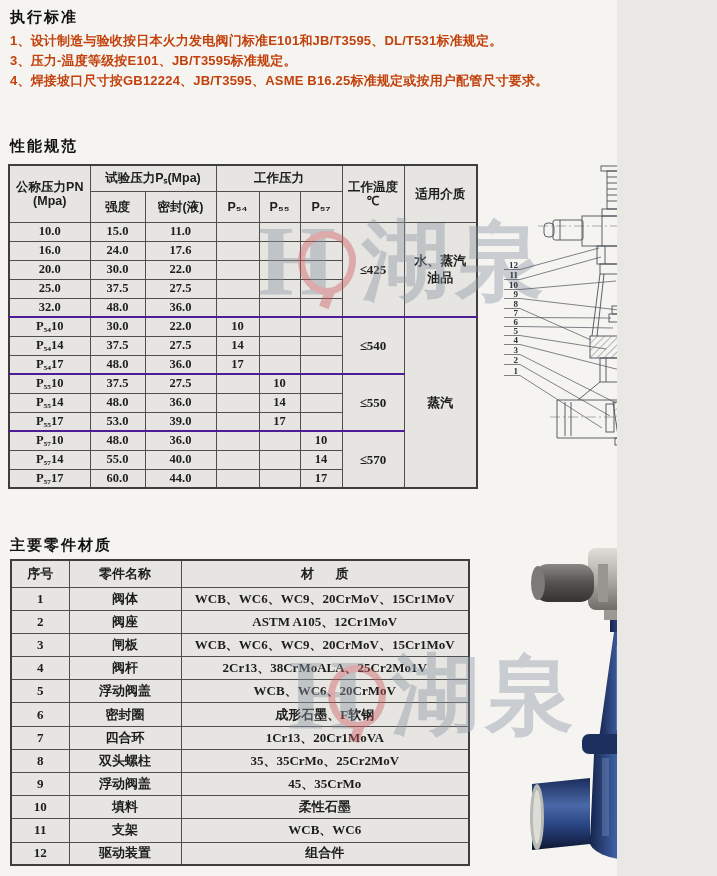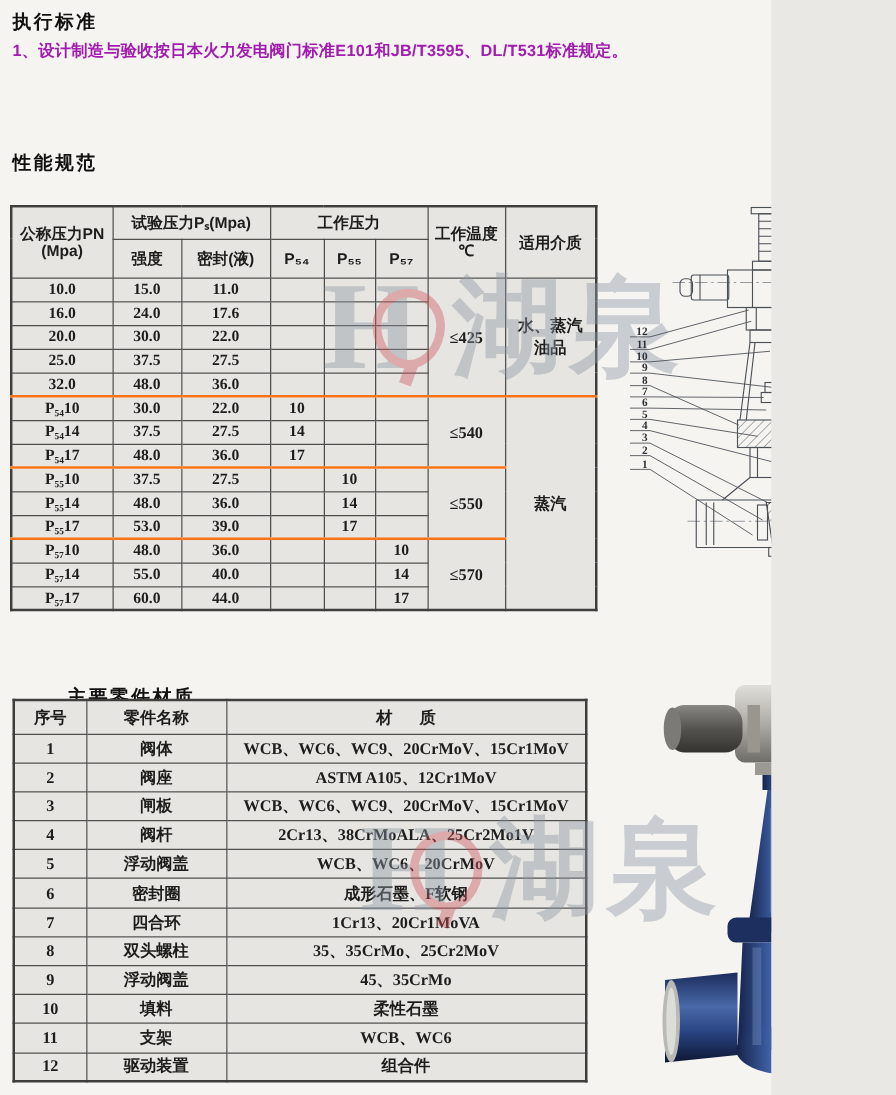--- a/index.html
+++ b/index.html
@@ -8,25 +8,25 @@
     position:relative; width:617px; height:876px;
     background:#f5f4f1; overflow:hidden;
     font-family:"Liberation Sans", sans-serif; color:#1b1b1b;
   }
   
   .sec-title {
     position:absolute; left:10px; font-size:15px; font-weight:bold;
     letter-spacing:2px; color:#111;
   }
   #t-standards { top:8px; }
-  #t-perf { top:121px; }
-  #t-mat  { top:548px;margin-left:44px; }
+  #t-perf { top:137px; }
+  #t-mat  { top:536px; }
   .std-list { position:absolute; left:10px; top:31px; width:700px; list-style:none; }
   .std-list li {
-    font-size:13px; font-weight:bold; line-height:20.2px; color:#a21caf;
+    font-size:13px; font-weight:bold; line-height:20.2px; color:#c2410c;
     white-space:nowrap; letter-spacing:0.2px;
   }
   
   table { border-collapse:collapse; table-layout:fixed; position:absolute; background:transparent;border-radius:19px; }
   th, td {
     border:1px solid #4e4e4c; background:#e6e5e1; text-align:center;
     vertical-align:middle; color:#1d1d1d; overflow:hidden;
   }
   th { font-family:"Liberation Sans", sans-serif; font-weight:bold; font-size:12.5px; white-space:pre-wrap; line-height:14px; }
   #perf-table { left:8px; top:164px; width:468px; }
@@ -34,21 +34,21 @@
   #perf-table td {
     height:19px; font-family:"Liberation Serif", serif; font-weight:bold;
     font-size:12.5px; padding:0 2px;
   }
   #perf-table thead tr:first-child th { height:26px; }
   #perf-table thead tr:last-child  th { height:31px; }
   #perf-table td.temp-cell, #perf-table td.medium-cell {
     font-size:13px; white-space:pre-line; line-height:17px;
   }
   #perf-table td.medium-cell { font-family:"Liberation Sans", sans-serif;text-align:center; }
-  #perf-table tr.group-sep td { border-top:2px solid #f97316;margin-top:28px; }
+  #perf-table tr.group-sep td { border-top:2px solid #4c1d95;margin-top:28px; }
   #mat-table { left:10px; top:559px; width:458px; border:2px solid #3e3e3c;padding-left:24px; }
   #mat-table th { height:27px; font-size:13px; }
   #mat-table td {
     height:23.2px; font-weight:bold; font-size:13px;
     font-family:"Liberation Serif", serif;
   }
   #mat-table td.c-name { font-family:"Liberation Sans", sans-serif; }
   
   .wm { position:absolute; display:flex; align-items:center; opacity:0.42; pointer-events:none; }
   .wm-h {
@@ -76,20 +76,22 @@
   .callout-num { font-family:"Liberation Serif", serif; font-weight:bold; font-size:9px; fill:#2e3238; }
 </style>
 </head>
 <body>
 
 <div class="page">
 
   <div class="sec-title" id="t-standards">执行标准</div>
   <ul class="std-list">
     <li>1、设计制造与验收按日本火力发电阀门标准E101和JB/T3595、DL/T531标准规定。</li>
+    <li>3、压力-温度等级按E101、JB/T3595标准规定。</li>
+    <li>4、焊接坡口尺寸按GB12224、JB/T3595、ASME B16.25标准规定或按用户配管尺寸要求。</li>
   </ul>
 
   <div class="sec-title" id="t-perf">性能规范</div>
   <table id="perf-table">
     <colgroup>
       <col style="width:81px">
         <col style="width:55px">
         <col style="width:71px">
       <col style="width:43px">
         <col style="width:41px">

